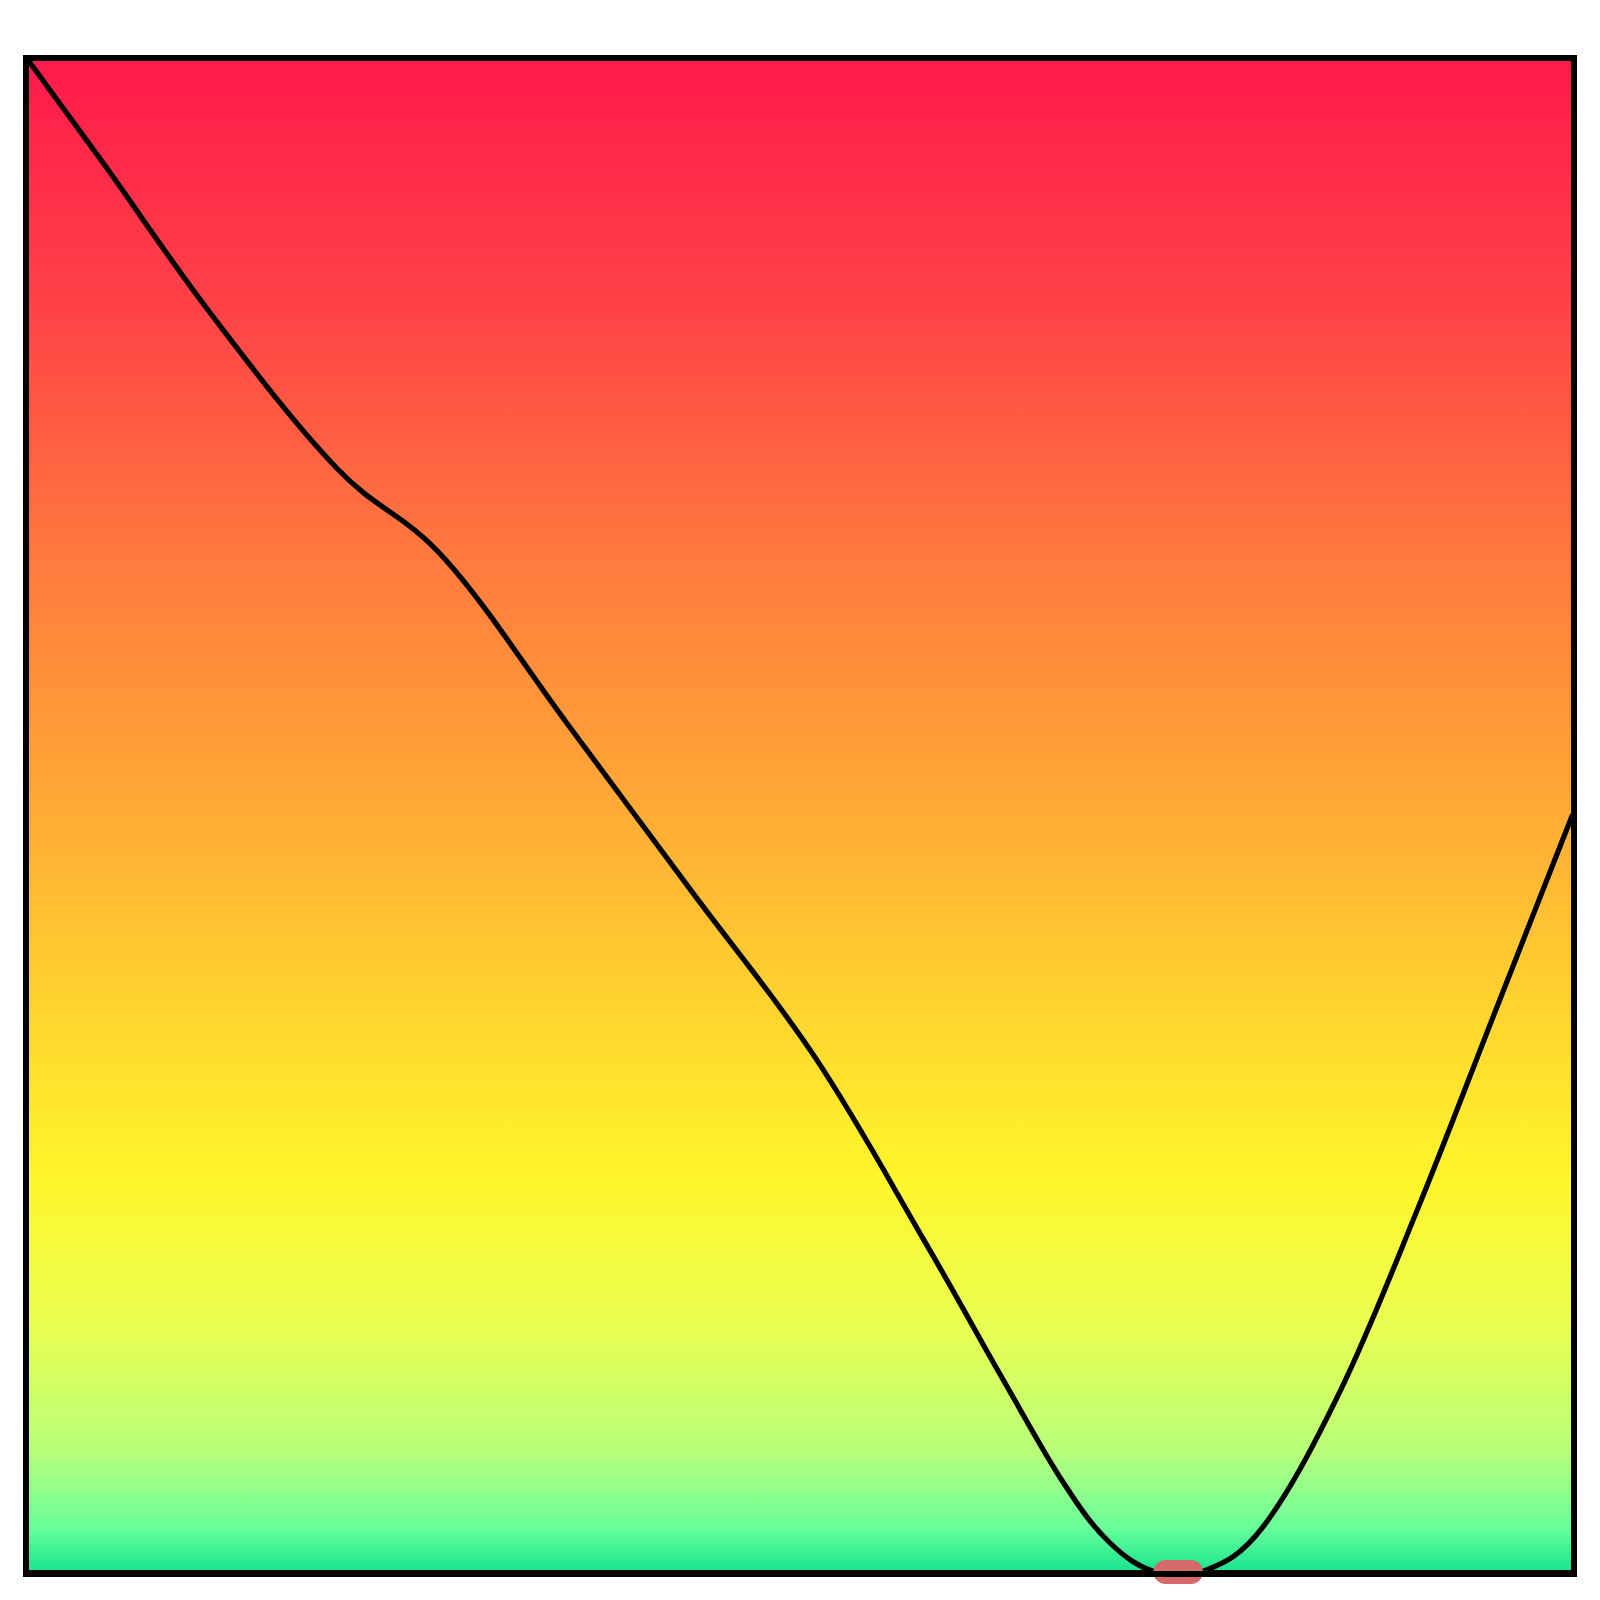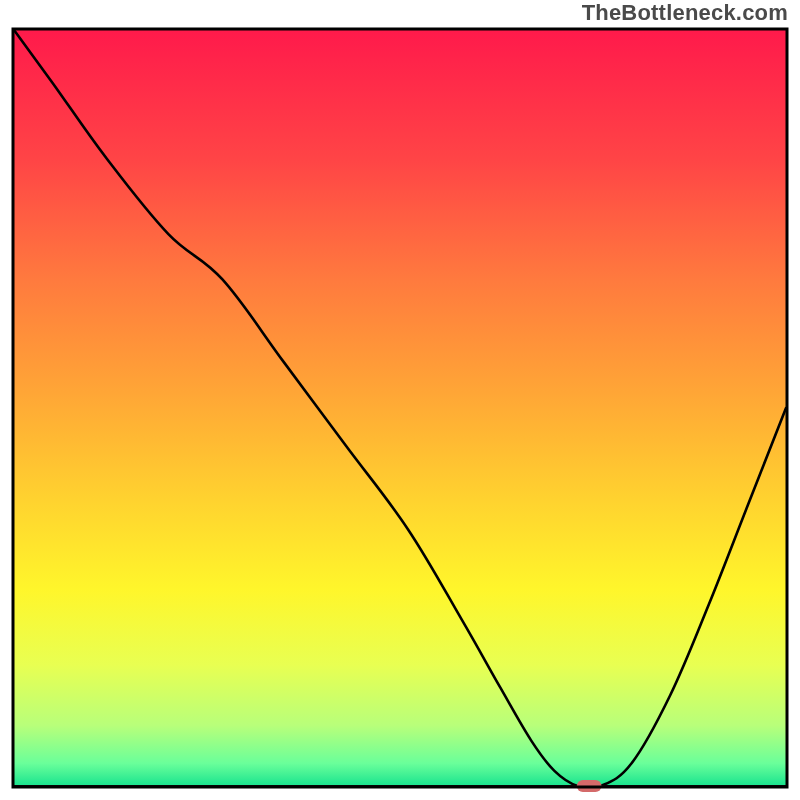--- a/index.html
+++ b/index.html
@@ -27,21 +27,20 @@
     z-index: 60;
   }
   svg {
     display: block;
   }
 </style>
 </head>
 <body>
 
 <div class="container">
-  <div class="watermark">TheBottleneck.com</div>
   <svg id="chart-svg" width="800" height="800" viewBox="0 0 800 800">
       <defs>
         <linearGradient id="bg-grad" x1="0" y1="0" x2="0" y2="1">
           <stop offset="0%" stop-color="#ff1a4b"></stop>
           <stop offset="17%" stop-color="#ff4446"></stop>
           <stop offset="33%" stop-color="#ff7a3e"></stop>
           <stop offset="48%" stop-color="#ffa636"></stop>
           <stop offset="62%" stop-color="#ffd22f"></stop>
           <stop offset="74%" stop-color="#fff62b"></stop>
           <stop offset="84%" stop-color="#e8ff52"></stop>

